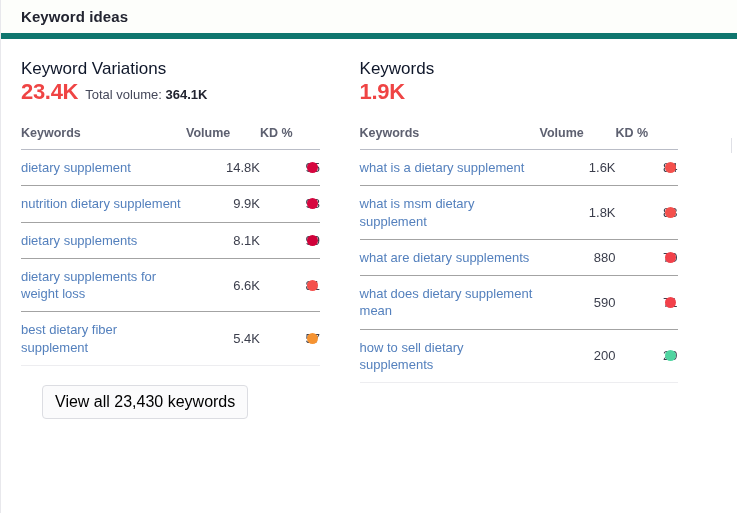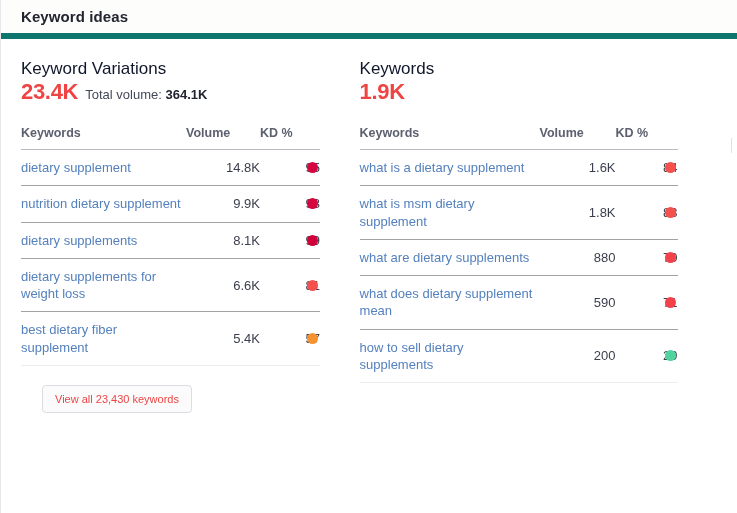--- a/index.html
+++ b/index.html
@@ -137,22 +137,22 @@
     top: 50%;
     margin-top: -5.5px;
   }
 
   
   .btn-wrap-left  { padding: 19px 0 0 21px; }
   .btn-wrap-right { padding: 19px 0 0 19px; }
   .btn-viewall {
     display: inline-block;
     font-family: "Liberation Sans", sans-serif;
-    font-size: 11px;
-    color: #ef4444;
+    font-size: 16px;
+    color: #000000;
     background: #fbfbfc;
     border: 1px solid #dcdde2;
     border-radius: 4px;
     padding: 7px 12px 7px 12px;
     cursor: pointer;
     white-space: nowrap;
   }
 
   
   .edge-sliver {

